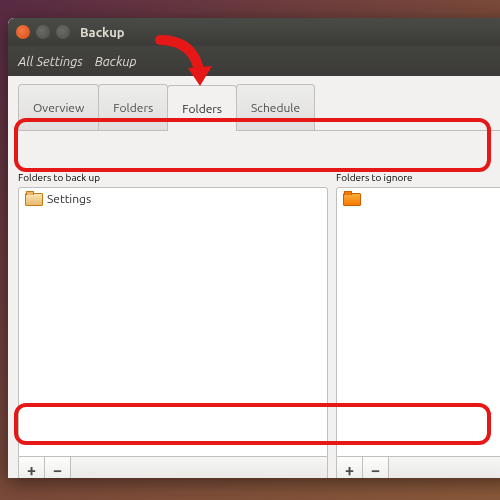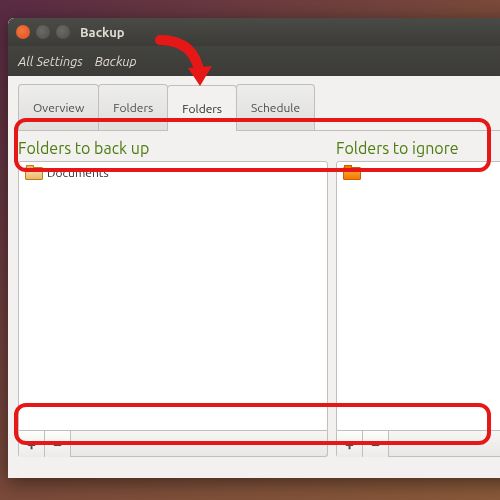--- a/index.html
+++ b/index.html
@@ -83,23 +83,24 @@
       display: flex;
       gap: 8px;
     }
     .panel {
       display: flex;
       flex-direction: column;
     }
     .panel-left { flex: 0 0 310px; }
     .panel-right { flex: 1; }
     .panel-label {
-      color: #4d7c0f;
-      font-size: 16px;
+      color: #000000;
+      font-size: 10px;
       margin-bottom: 4px;
+      margin-top: 33px;
     }
     .listbox {
       background: #fff;
       border: 1px solid #c0bfbc;
       border-radius: 3px 3px 0 0;
       height: 270px;
       overflow: auto;
     }
     .list-item {
       display: flex;
@@ -201,21 +202,21 @@
       <div class="tab active">Folders</div>
       <div class="tab">Schedule</div>
     </div>
 
     <div class="panels">
       <div class="panel panel-left">
         <div class="panel-label">Folders to back up</div>
         <div class="listbox">
           <div class="list-item">
             <span class="folder-icon"></span>
-            <span>Documents</span>
+            <span>Settings</span>
           </div>
         </div>
         <div class="list-toolbar">
           <div class="tb-btn">+</div>
           <div class="tb-btn">−</div>
         </div>
       </div>
 
       <div class="panel panel-right">
         <div class="panel-label">Folders to ignore</div>

